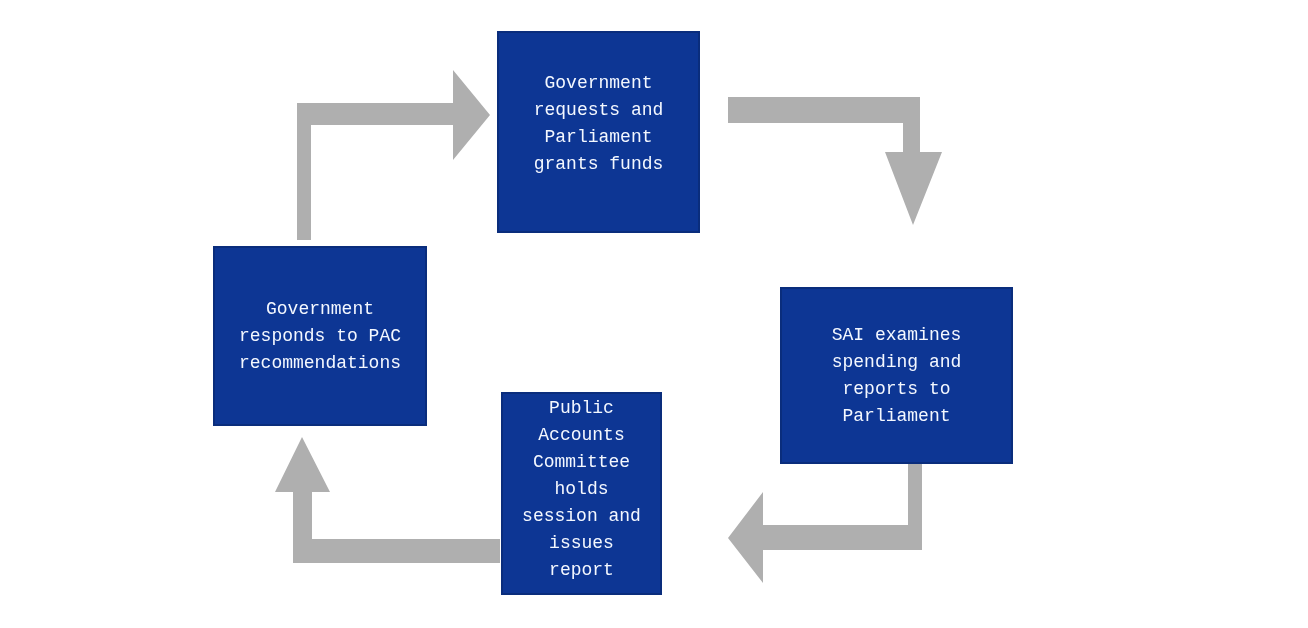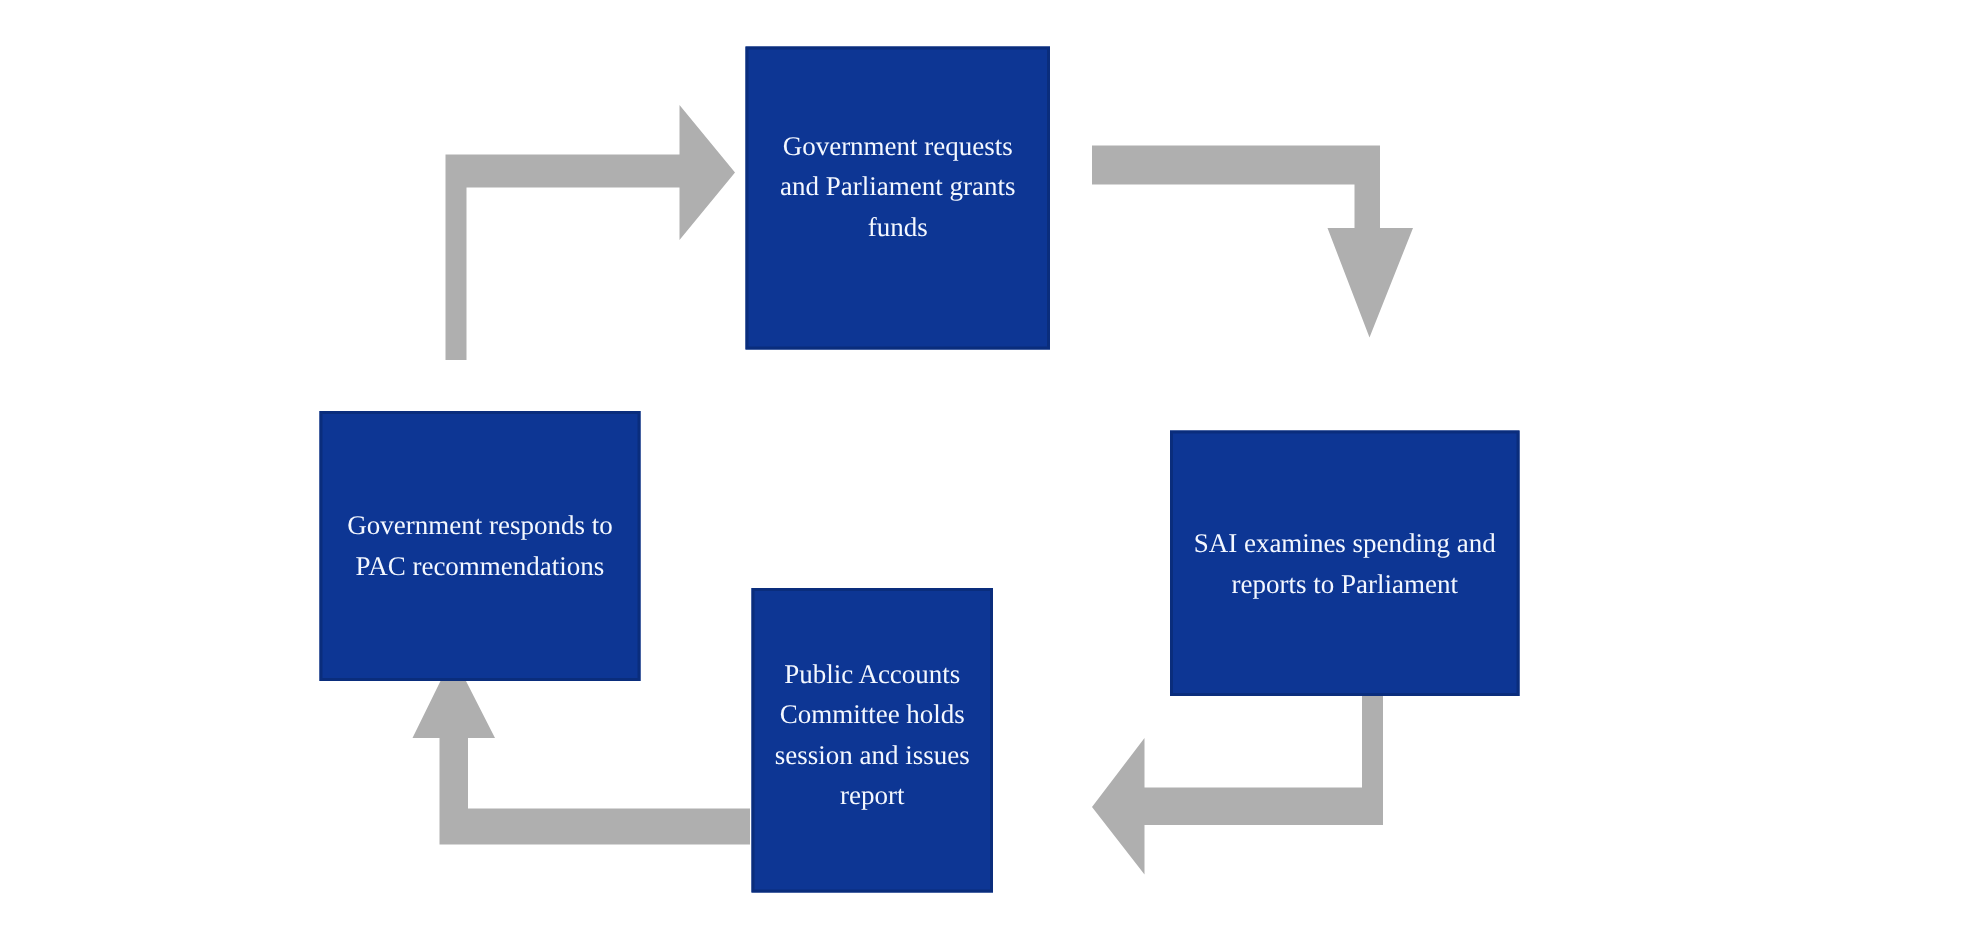--- a/index.html
+++ b/index.html
@@ -5,21 +5,21 @@
   html, body {
     margin: 0;
     padding: 0;
     background: #ffffff;
   }
   .canvas {
     position: relative;
     width: 1308px;
     height: 628px;
     background: var(--bg-color, #ffffff);
-    font-family: Liberation Serif, serif;
+    font-family: Liberation Mono, monospace;
     overflow: hidden;
   }
   .arrows-layer {
     position: absolute;
     left: 0;
     top: 0;
     width: 1308px;
     height: 628px;
     display: block;
   }
@@ -36,21 +36,21 @@
     align-items: center;
     justify-content: center;
     text-align: center;
     font-size: 18px;
     line-height: 27px;
     padding: 6px 10px;
   }
   .node-top    { left: 497px; top: 31px;  width: 203px; height: 202px; padding-bottom: 22px; }
   .node-right  { left: 780px; top: 248px; width: 233px; height: 177px; margin-top: 39px; }
   .node-bottom { left: 501px; top: 392px; width: 161px; height: 203px; padding-bottom: 14px; }
-  .node-left   { left: 213px; top: 246px; width: 214px; height: 180px; margin-top: 28px; }
+  .node-left   { left: 213px; top: 246px; width: 214px; height: 180px; }
 </style>
 </head>
 <body>
 
 <div class="canvas">
 
   <svg class="arrows-layer" viewBox="0 0 1308 628" aria-hidden="true">
     <polygon points="297,240 297,103 453,103 453,70 490,115 453,160 453,125 311,125 311,240"></polygon>
     <polygon points="728,97 920,97 920,152 942,152 913,225 885,152 903,152 903,123 728,123"></polygon>
     <polygon points="908,443 922,443 922,550 763,550 763,583 728,538 763,492 763,525 908,525"></polygon>

